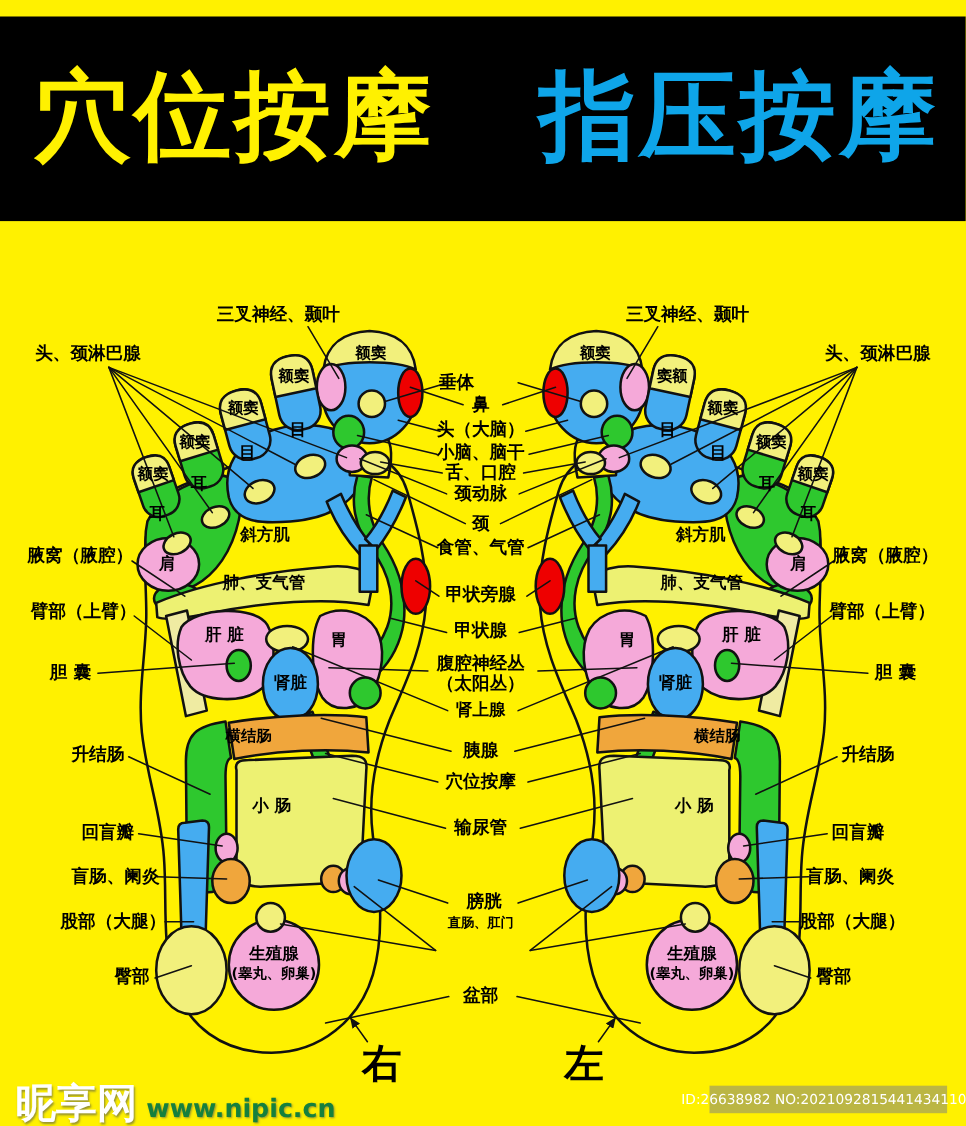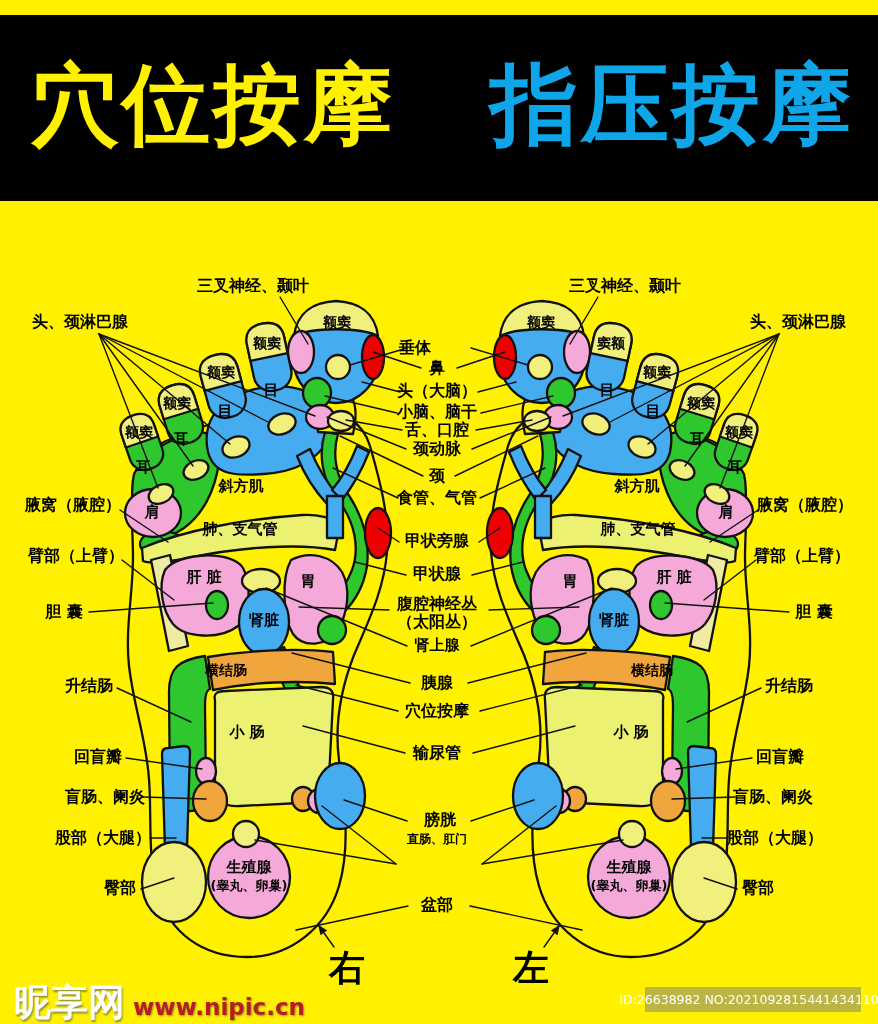--- a/index.html
+++ b/index.html
@@ -12,21 +12,21 @@
          font-size:88px;letter-spacing:3px;white-space:nowrap;line-height:1;}
   .title-left{left:213px;color:#FFF100;}
   .title-right{left:672px;color:#0ea5e9;}
   
   #diagram-svg{position:absolute;left:0;top:0;z-index:1;}
   .lbl{position:absolute;transform:translate(-50%,-50%);z-index:3;
        font-weight:700;color:#000;white-space:nowrap;line-height:1.05;text-align:center;}
   
   .watermark{position:absolute;left:14px;top:978px;z-index:4;display:flex;align-items:baseline;gap:8px;}
   .wm-site{font-size:37px;font-weight:900;color:#fff;text-shadow:1px 2px 2px rgba(120,120,60,.8);}
-  .wm-url{font-size:23px;font-weight:800;color:#b91c1c;text-shadow:1px 1px 2px rgba(120,120,60,.8);}
+  .wm-url{font-size:23px;font-weight:800;color:#15803d;text-shadow:1px 1px 2px rgba(120,120,60,.8);}
   .id-bar{position:absolute;left:645px;top:987px;width:216px;height:25px;z-index:4;
           background:rgba(150,150,105,.65);color:#fff;font-size:12.5px;
           display:flex;align-items:center;justify-content:center;white-space:nowrap;}
 </style>
 </head>
 <body>
 
 <div class="header">
   <span class="title title-left">穴位按摩</span>
   <span class="title title-right">指压按摩</span>

